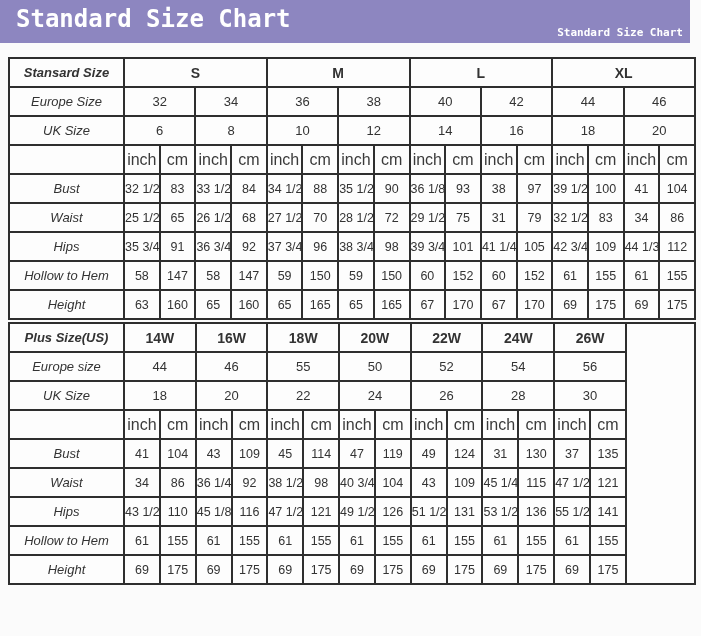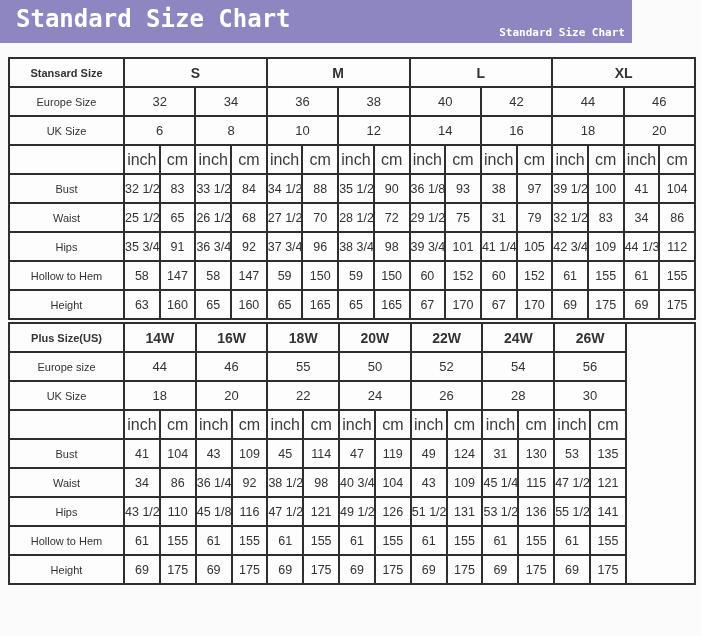--- a/index.html
+++ b/index.html
@@ -3,21 +3,21 @@
 <meta charset="utf-8">
 <style>
   html,body{margin:0;padding:0;}
   body{
     width:701px;height:636px;
     background:#fbfbfb;
     font-family:"Liberation Sans",sans-serif;
     overflow:hidden;
   }
   .banner{
-    width:632px;height:43px;
+    width:690px;height:43px;
     background:#8d86c0;
     position:relative;
   }
   .banner-title{
     position:absolute;left:16px;top:5px;
     font-family:"DejaVu Sans Mono",monospace;
     font-weight:bold;font-size:24px;line-height:28px;
     color:#ffffff;letter-spacing:0px;
   }
   .banner-subtitle{
@@ -43,21 +43,21 @@
     padding:0;
     font-size:13px;
     color:#333333;
     background:#fdfdfd;
     white-space:nowrap;
     overflow:hidden;
   }
   table.size-table td.bold{font-weight:bold;font-size:14px;}
   table.size-table td.unit{font-size:16px;color:#3a3a3a;}
   table.size-table td.meas{font-size:12.5px;}
-  table.size-table td.lbl{font-size:11px;}
+  table.size-table td.lbl{font-size:13px;font-style:italic;}
   table.size-table td.empty{background:#fdfdfd;}
 </style>
 </head>
 <body>
 
 <div class="banner" style="background: rgb(141, 134, 192); color: rgb(255, 255, 255);">
   <div class="banner-title">Standard Size Chart</div>
   <div class="banner-subtitle">Standard Size Chart</div>
 </div>
 
@@ -303,21 +303,21 @@
         <td class="meas">43</td>
         <td class="meas">109</td>
         <td class="meas">45</td>
         <td class="meas">114</td>
         <td class="meas">47</td>
         <td class="meas">119</td>
         <td class="meas">49</td>
         <td class="meas">124</td>
         <td class="meas">31</td>
         <td class="meas">130</td>
-        <td class="meas">53</td>
+        <td class="meas">37</td>
         <td class="meas">135</td>
       </tr>
       <tr>
         <td class="lbl">Waist</td>
         <td class="meas">34</td>
         <td class="meas">86</td>
         <td class="meas">36 1/4</td>
         <td class="meas">92</td>
         <td class="meas">38 1/2</td>
         <td class="meas">98</td>

